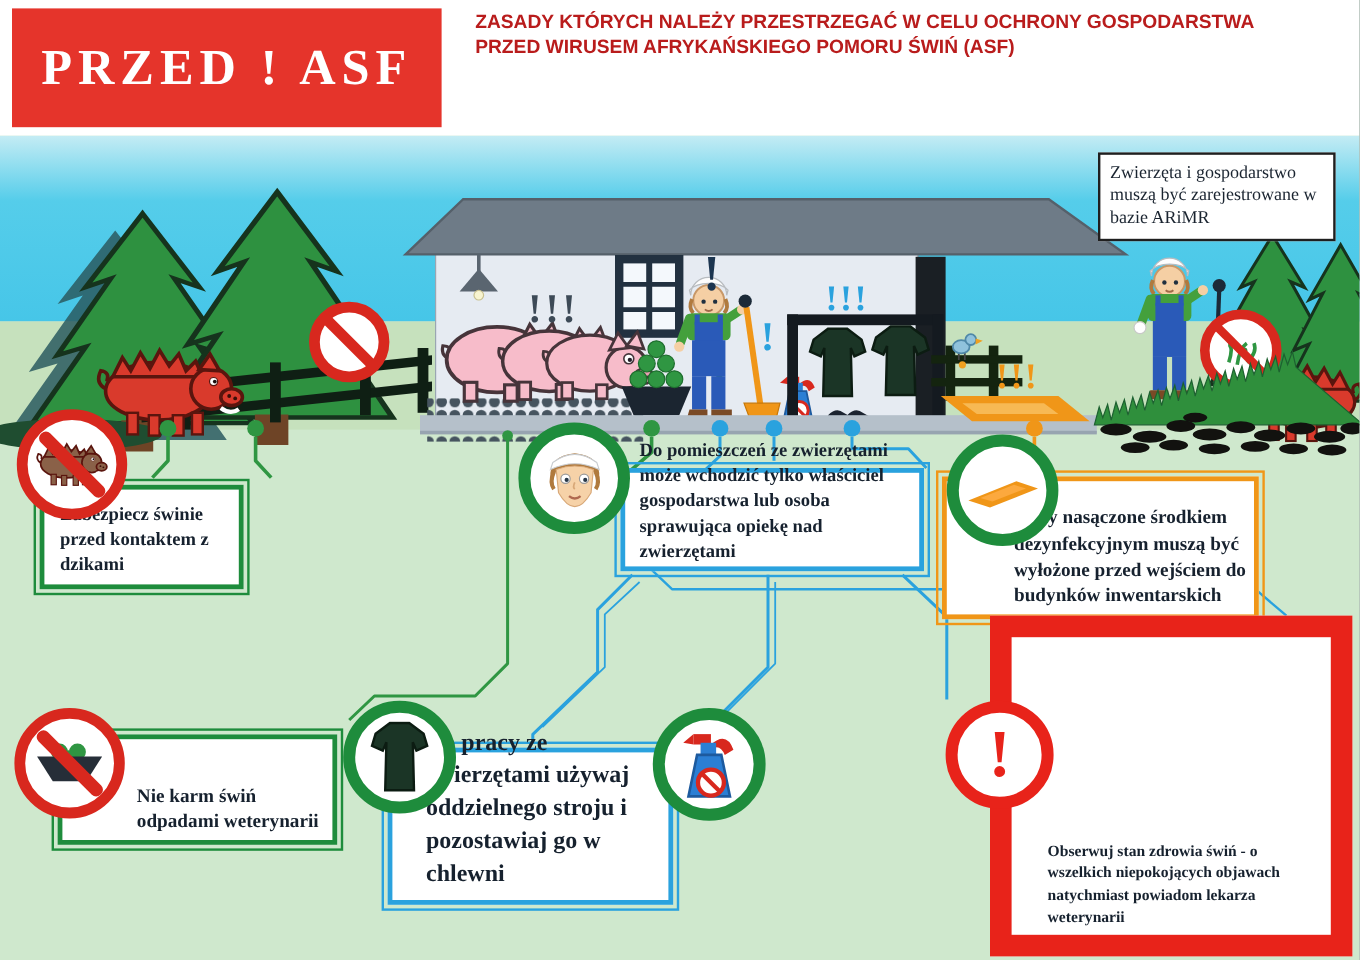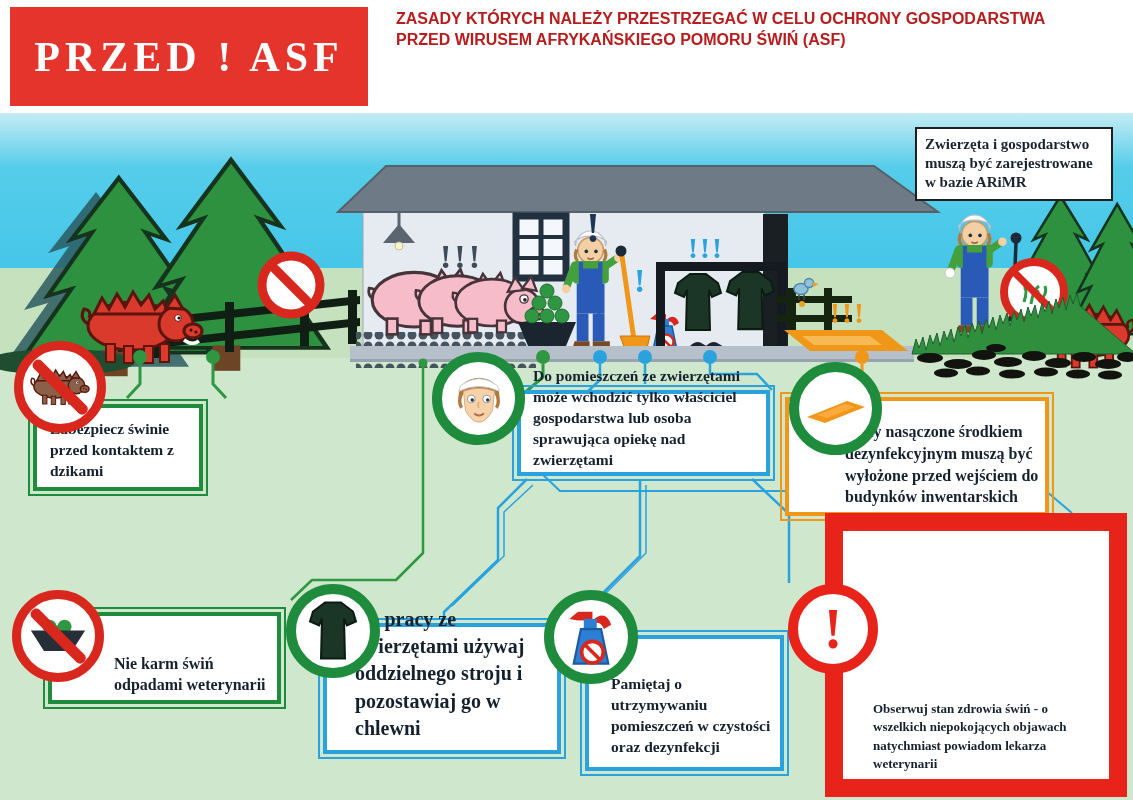--- a/index.html
+++ b/index.html
@@ -11,21 +11,21 @@
   .badge  { position:absolute; left:10px; top:7px; width:358px; height:99px; background:#e5342b;
             color:#fff; display:flex; align-items:center; justify-content:center;
             font-weight:bold; font-size:42px; letter-spacing:5px; }
   .title  { position:absolute; left:384px; top:9px; width:660px;
             font-family:"Liberation Sans",sans-serif; font-weight:bold; font-size:16px;
             line-height:1.3; color:#b91c1c;margin-left:12px; }
 
   .scene { position:absolute; left:0; top:0; z-index:1; }
 
   .note { position:absolute; left:915px; top:127px; width:178px; background:#fff;
-          border:2px solid #1f1f1f; padding:6px 8px; font-size:15px; font-weight:bold;
+          border:2px solid #1f1f1f; padding:6px 8px; font-size:15px; font-weight:normal;
           line-height:1.28; color:#1a2430; z-index:4; }
 
   
   .rulebox { position:absolute; z-index:2; border:2px solid var(--c); padding:3px; box-sizing:border-box; }
   .rulebox .inner { border:4px solid var(--c); background:#fff; width:100%; height:100%;
                     box-sizing:border-box; display:flex; align-items:flex-end; }
   .rulebox p { margin:0; font-weight:bold; color:#16212e; line-height:1.36; }
   .green  { --c:#1e8c3c; }
   .blue   { --c:#2aa2de; }
   .orange { --c:#f09618; }
@@ -342,25 +342,20 @@
         <p style="font-size:16px; padding:4px 6px 4px 62px;">Nie karm świń odpadami weterynarii</p>
       </div>
   </div>
 
   <div class="rulebox blue" style="left:318px; top:618px; width:248px; height:141px;">
     <div class="inner">
         <p style="font-size:20px; padding:30px 24px 8px 28px;">Do pracy ze zwierzętami używaj oddzielnego stroju i pozostawiaj go w chlewni</p>
       </div>
   </div>
 
-  <div class="rulebox blue" style="left:580px; top:630px; width:209px; height:146px;">
-    <div class="inner">
-        <p style="font-size:15.5px; padding:32px 6px 10px 22px;">Pamiętaj o utrzymywaniu pomieszczeń w czystości oraz dezynfekcji</p>
-      </div>
-  </div>
 
   <div class="rulebox red" style="left:825px; top:513px; width:302px; height:284px;">
     <div class="inner">
         <p style="font-size:13px; line-height:1.4; padding:6px 6px 6px 30px;">Obserwuj stan zdrowia świń - o wszelkich niepokojących objawach natychmiast powiadom lekarza weterynarii</p>
       </div>
   </div>
 
   <div class="icon-circle redb" style="left:14px; top:341px; width:92px; height:92px;">
     <svg width="62" height="46" viewBox="-2 0 128 86" style="color:#8a6148">
         <use href="#boar"></use>

